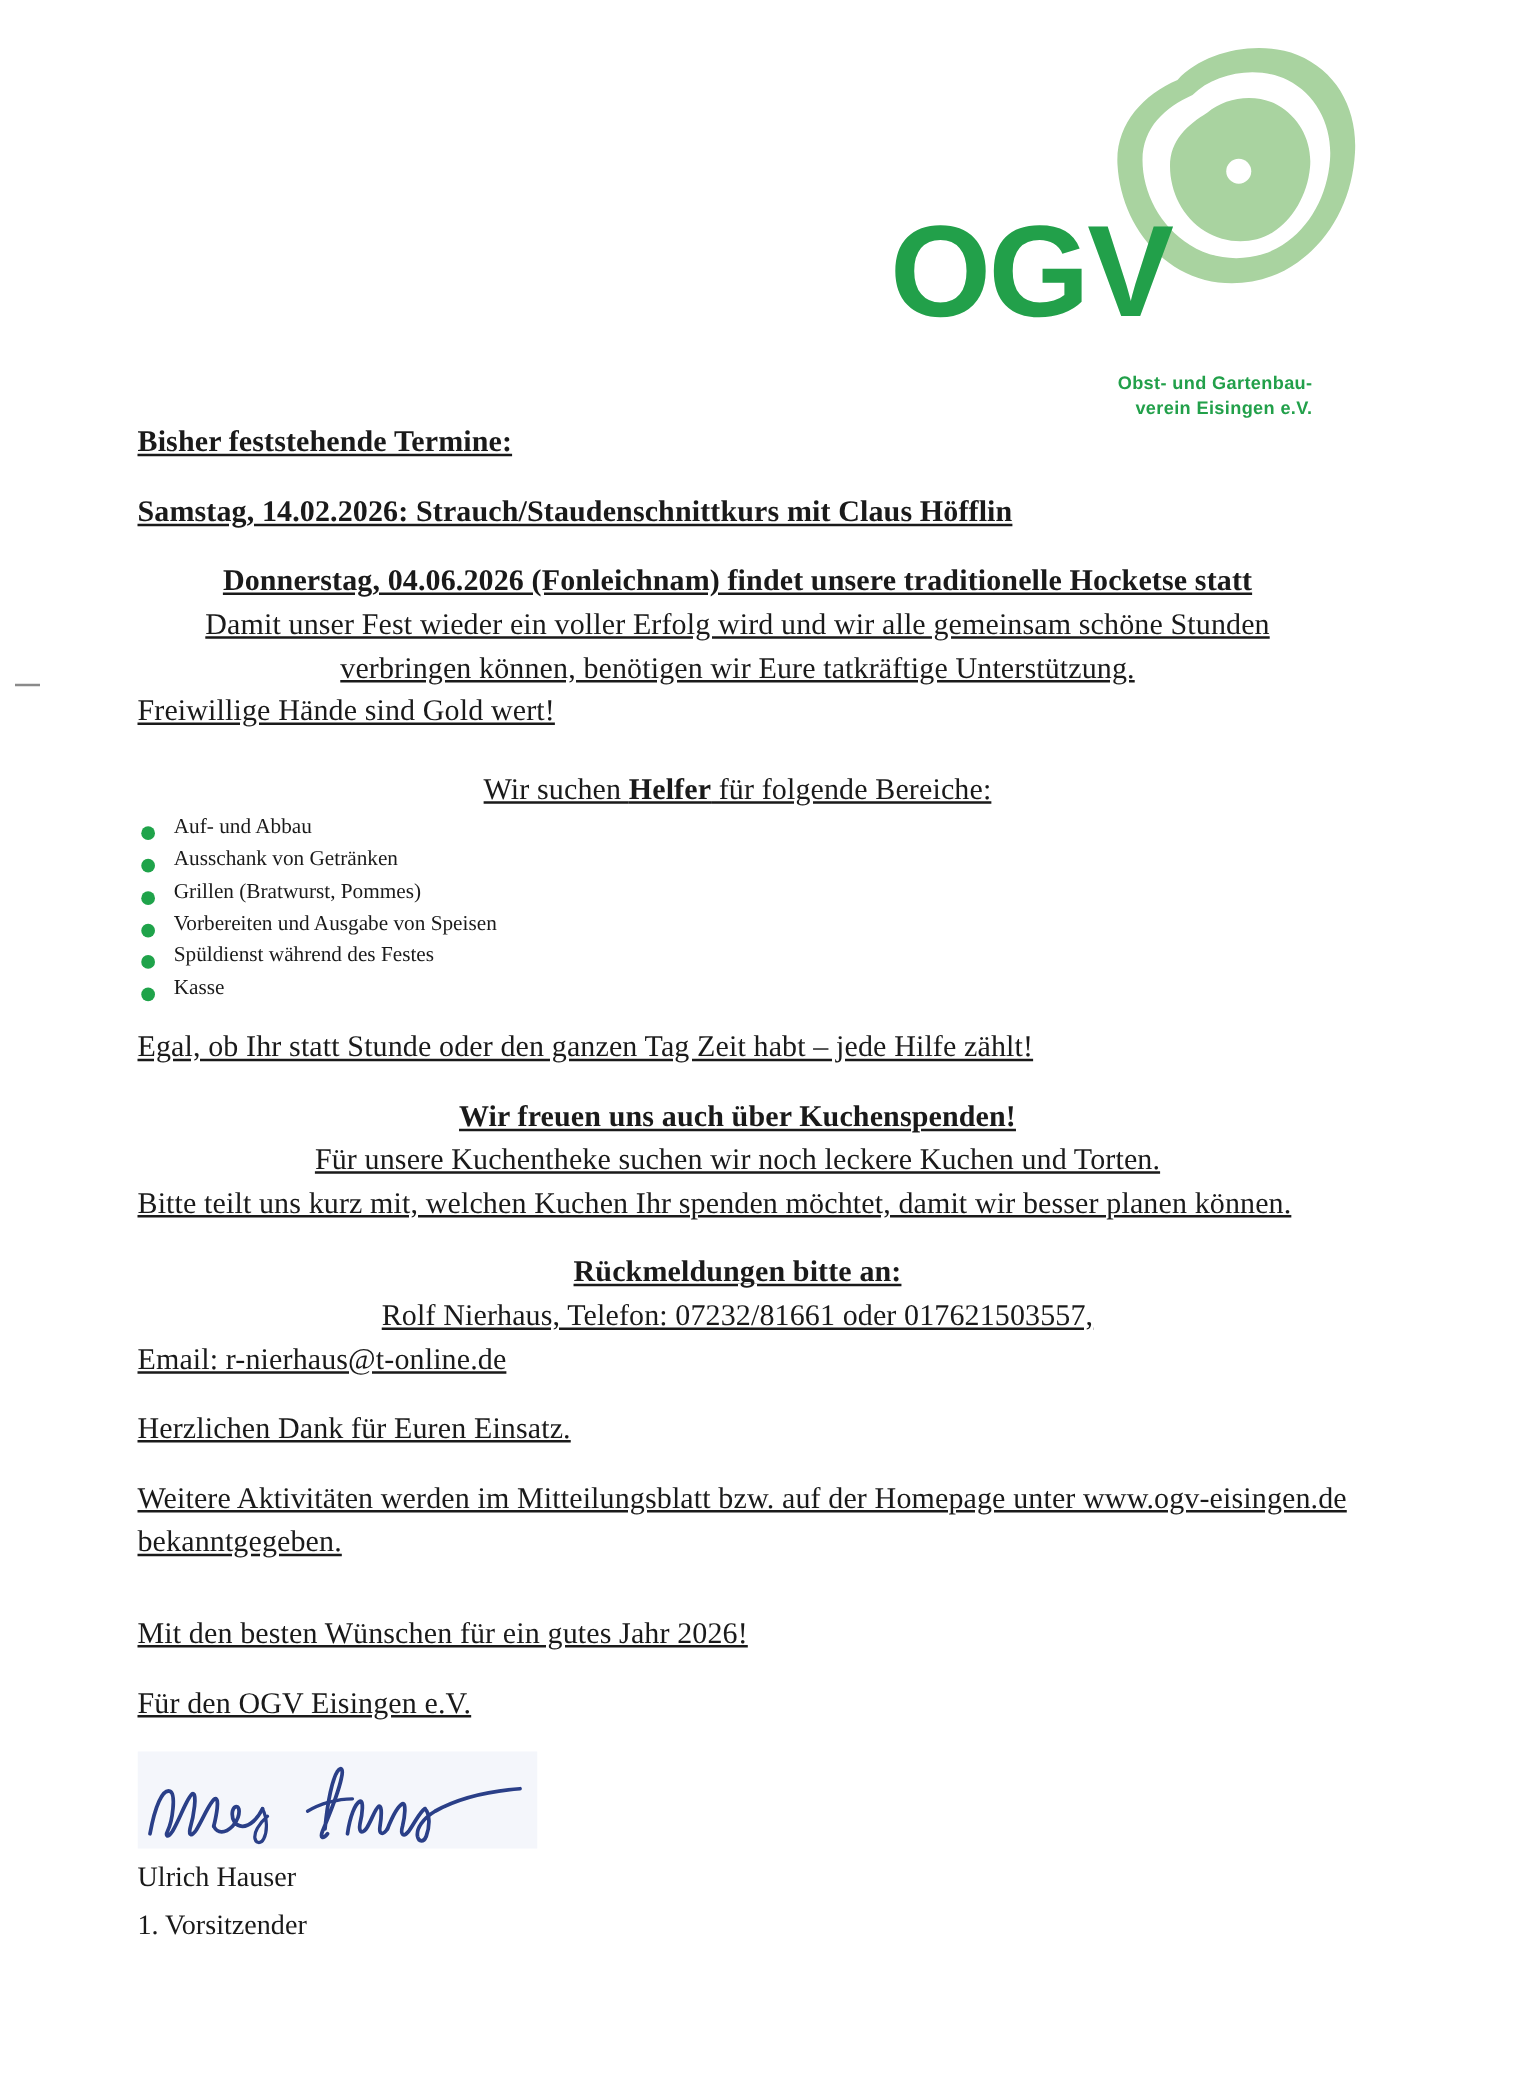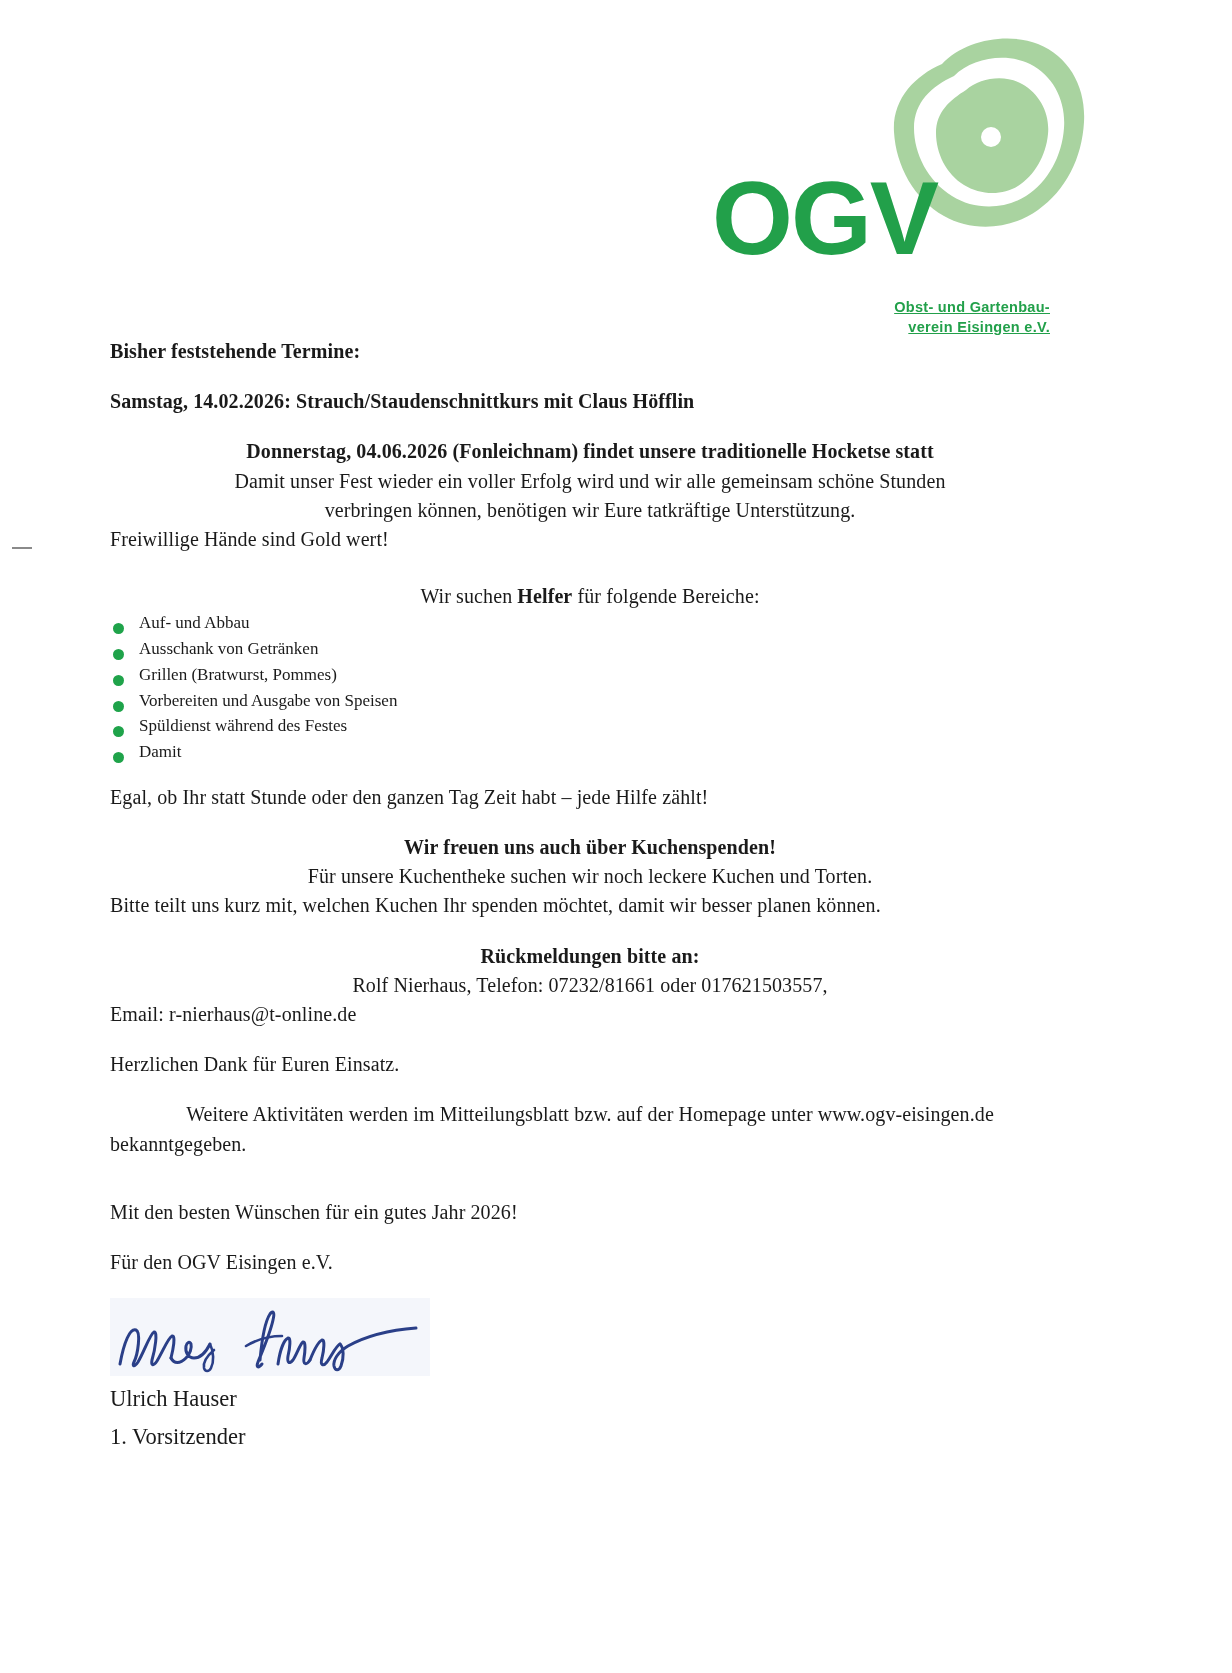--- a/index.html
+++ b/index.html
@@ -53,45 +53,45 @@
     top: 280px;
     left: 0;
     width: 360px;
     text-align: right;
     font-family: "Liberation Sans", "DejaVu Sans", sans-serif;
     font-weight: 700;
     font-size: 14.5px;
     line-height: 1.35;
     letter-spacing: 0.3px;
     color: #22a04a;
-    text-decoration: underline;
   }
 
   
   .margin-tick {
     position: absolute;
     left: 12px;
     top: 547px;
     width: 20px;
     height: 2px;
     background: #8a8a8a;
   }
 
   
   .body-col {
     position: absolute;
     left: 110px;
     top: 338px;
     width: 960px;
   }
   .para {
-    font-size: 20px;
+    font-size: 24px;
     line-height: 1.36;
     margin: 0 0 13px 0;
     letter-spacing: 0.1px;
+    text-decoration: underline;
   }
   .para.bold { font-weight: 700; }
   .para.tight { margin-bottom: 2px; text-align: center; }
   .gap-sm { height: 10px; }
   .gap-md { height: 17px; }
   .gap-lg { height: 28px; }
 
   .bullets {
     list-style: none;
     margin: 0 0 0 0;
@@ -168,21 +168,21 @@
     <div class="gap-md"></div>
 
     <p class="para tight"><span>Wir suchen </span><b>Helfer</b><span> für folgende Bereiche:</span></p>
 
     <ul class="bullets">
       <li><span class="dot"></span><span>Auf- und Abbau</span></li>
       <li><span class="dot"></span><span>Ausschank von Getränken</span></li>
       <li><span class="dot"></span><span>Grillen (Bratwurst, Pommes)</span></li>
       <li><span class="dot"></span><span>Vorbereiten und Ausgabe von Speisen</span></li>
       <li><span class="dot"></span><span>Spüldienst während des Festes</span></li>
-      <li><span class="dot"></span><span>Damit</span></li>
+      <li><span class="dot"></span><span>Kasse</span></li>
     </ul>
     <div class="gap-md"></div>
 
     <p class="para">Egal, ob Ihr statt Stunde oder den ganzen Tag Zeit habt – jede Hilfe zählt!</p>
     <div class="gap-sm"></div>
 
     <p class="para bold tight">Wir freuen uns auch über Kuchenspenden!</p>
     <p class="para tight">Für unsere Kuchentheke suchen wir noch leckere Kuchen und Torten.</p>
     <p class="para">Bitte teilt uns kurz mit, welchen Kuchen Ihr spenden möchtet, damit wir besser planen können.</p>
     <div class="gap-sm"></div>

